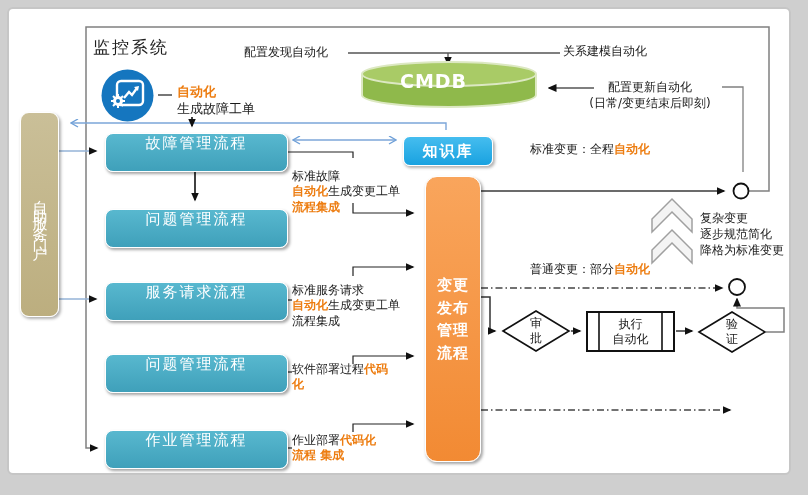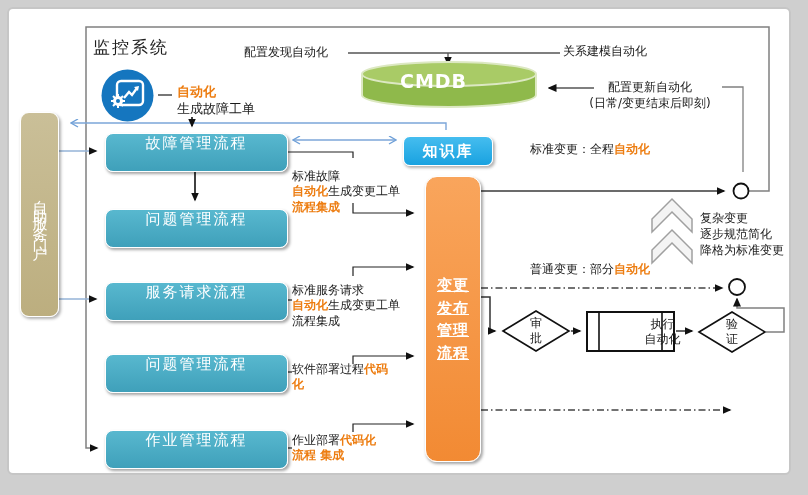--- a/index.html
+++ b/index.html
@@ -9,21 +9,21 @@
          border:2px solid #c6c6c6;border-radius:6px;}
   .abs{position:absolute;}
   svg.wires{position:absolute;left:0;top:0;width:808px;height:495px;pointer-events:none;}
   .title{font-size:17px;font-weight:normal;letter-spacing:2px;color:#1f1f1f;}
   .procbox{position:absolute;left:105px;width:181px;height:37px;border-radius:8px;
            background:linear-gradient(#58b8cf,#3fa0ba);border:1.5px solid #fff;
            box-shadow:1.5px 2px 3px rgba(0,0,0,.35);display:flex;align-items:flex-start;justify-content:center;
            color:#fff;font-size:15px;letter-spacing:2px;}
   .orangebox{background:linear-gradient(#f9a55c,#f28a33);border:1.5px solid #fff;border-radius:12px;
            box-shadow:1.5px 2px 3px rgba(0,0,0,.35);display:flex;align-items:center;justify-content:center;
-           color:#fff;font-size:15px;font-weight:bold;white-space:pre-line;text-align:center;line-height:1.5;letter-spacing:1px;text-decoration:underline;}
+           color:#fff;font-size:15px;font-weight:bold;white-space:pre-line;text-align:center;line-height:1.5;letter-spacing:1px;}
   .kbbox{background:linear-gradient(#45bdef,#19a2e0);border:1.5px solid #fff;border-radius:7px;
            box-shadow:1.5px 2px 3px rgba(0,0,0,.3);display:flex;align-items:center;justify-content:center;
            color:#fff;font-size:15px;font-weight:bold;letter-spacing:2px;}
   .portal{background:linear-gradient(#cabf98,#bcae7f);border:1.5px solid #fff;border-radius:9px;
            box-shadow:1.5px 2px 3px rgba(0,0,0,.3);display:flex;align-items:center;justify-content:center;
            color:#fff;font-size:15px;writing-mode:vertical-lr;letter-spacing:9px;}
   .lbl{font-size:12px;line-height:1.3;}
   .pre{white-space:pre-line;}
   .ann{font-size:12px;line-height:1.28;}
   .ann .hl,.lbl .hl{color:#ed7d11;font-weight:bold;}
@@ -194,17 +194,17 @@
     </div>
   <div class="abs lbl pre" style="left:700px;top:210px;line-height:1.35;">复杂变更
 逐步规范简化
 降格为标准变更</div>
   <div class="abs lbl" style="left:530px;top:262px;">
       <div><span>普通变更：部分</span><span class="hl">自动化</span></div>
     </div>
 
   <div class="abs flowlbl" style="left:518px;top:311px;width:36px;height:40px;">审
 批</div>
-  <div class="abs flowlbl" style="left:589px;top:313px;width:83px;height:37px;padding-left:32px;">执行
+  <div class="abs flowlbl" style="left:589px;top:313px;width:83px;height:37px;">执行
 自动化</div>
   <div class="abs flowlbl" style="left:714px;top:312px;width:36px;height:40px;">验
 证</div>
 </div>
 
 </body></html>

